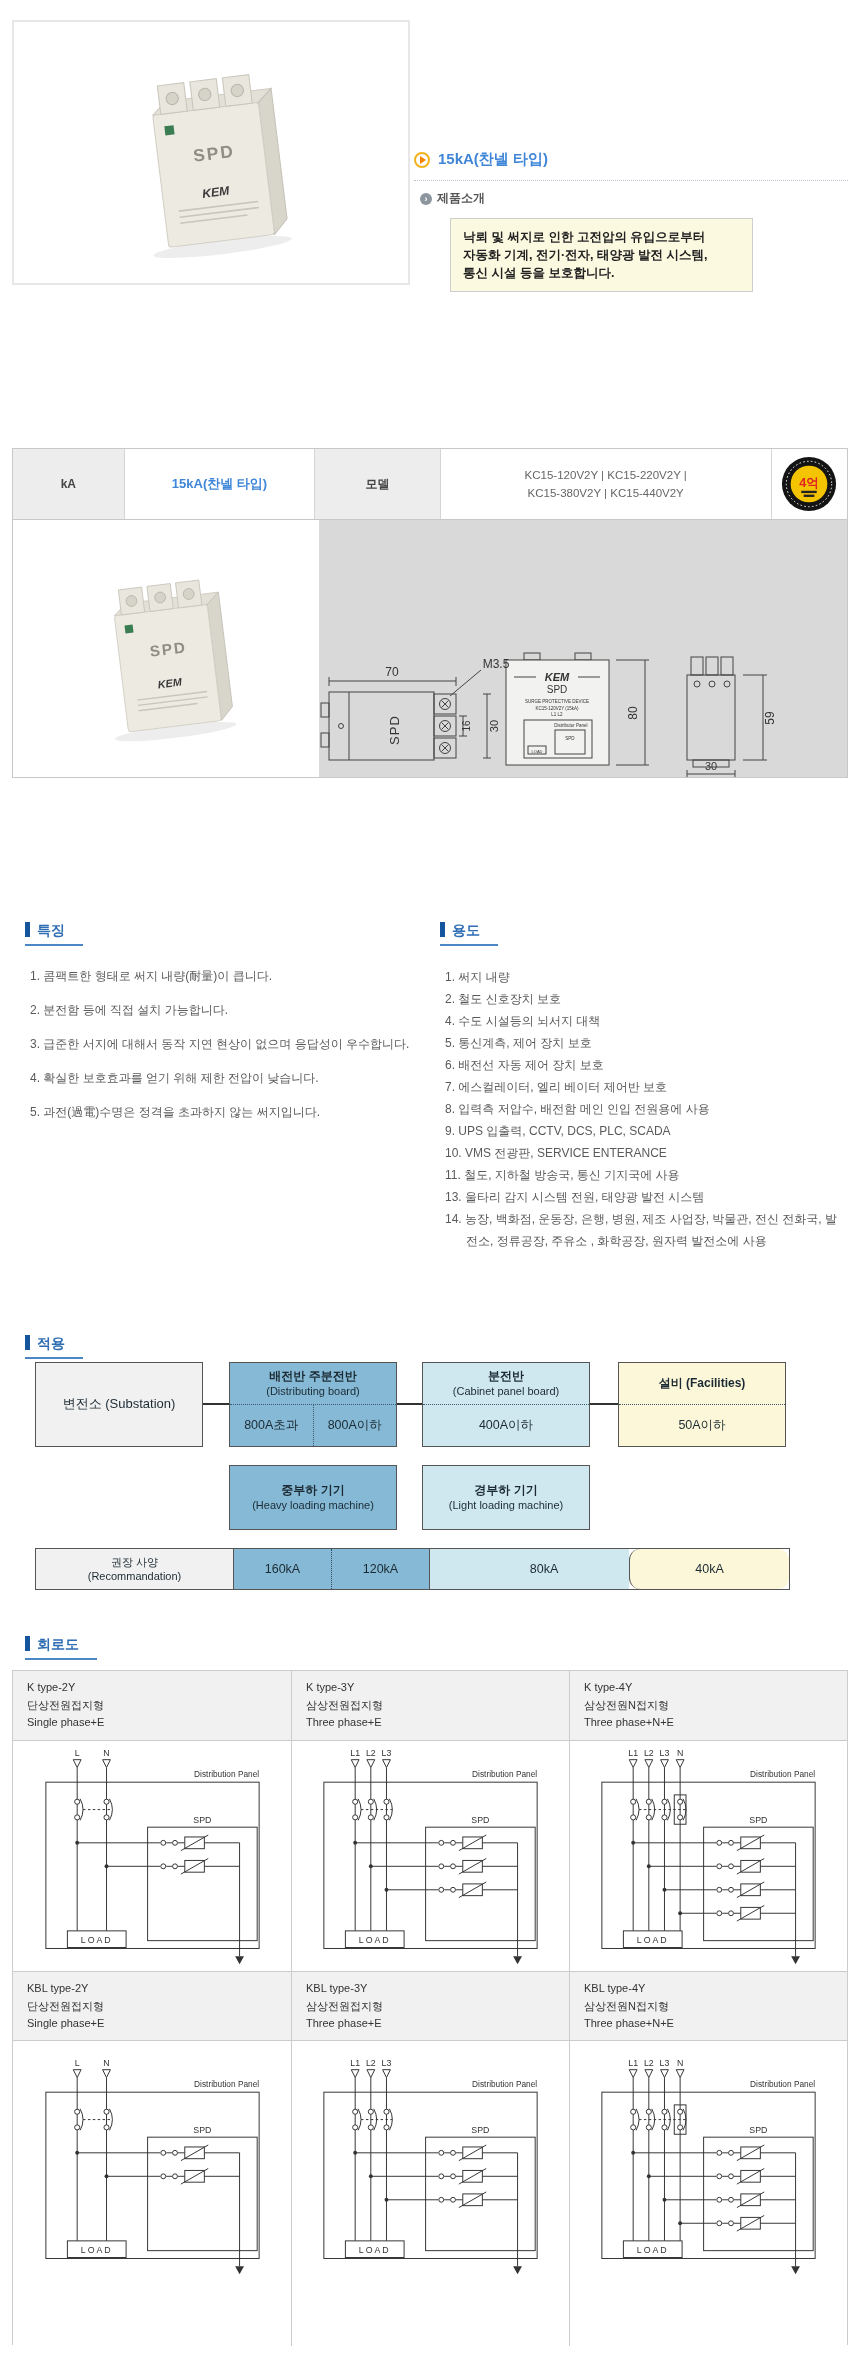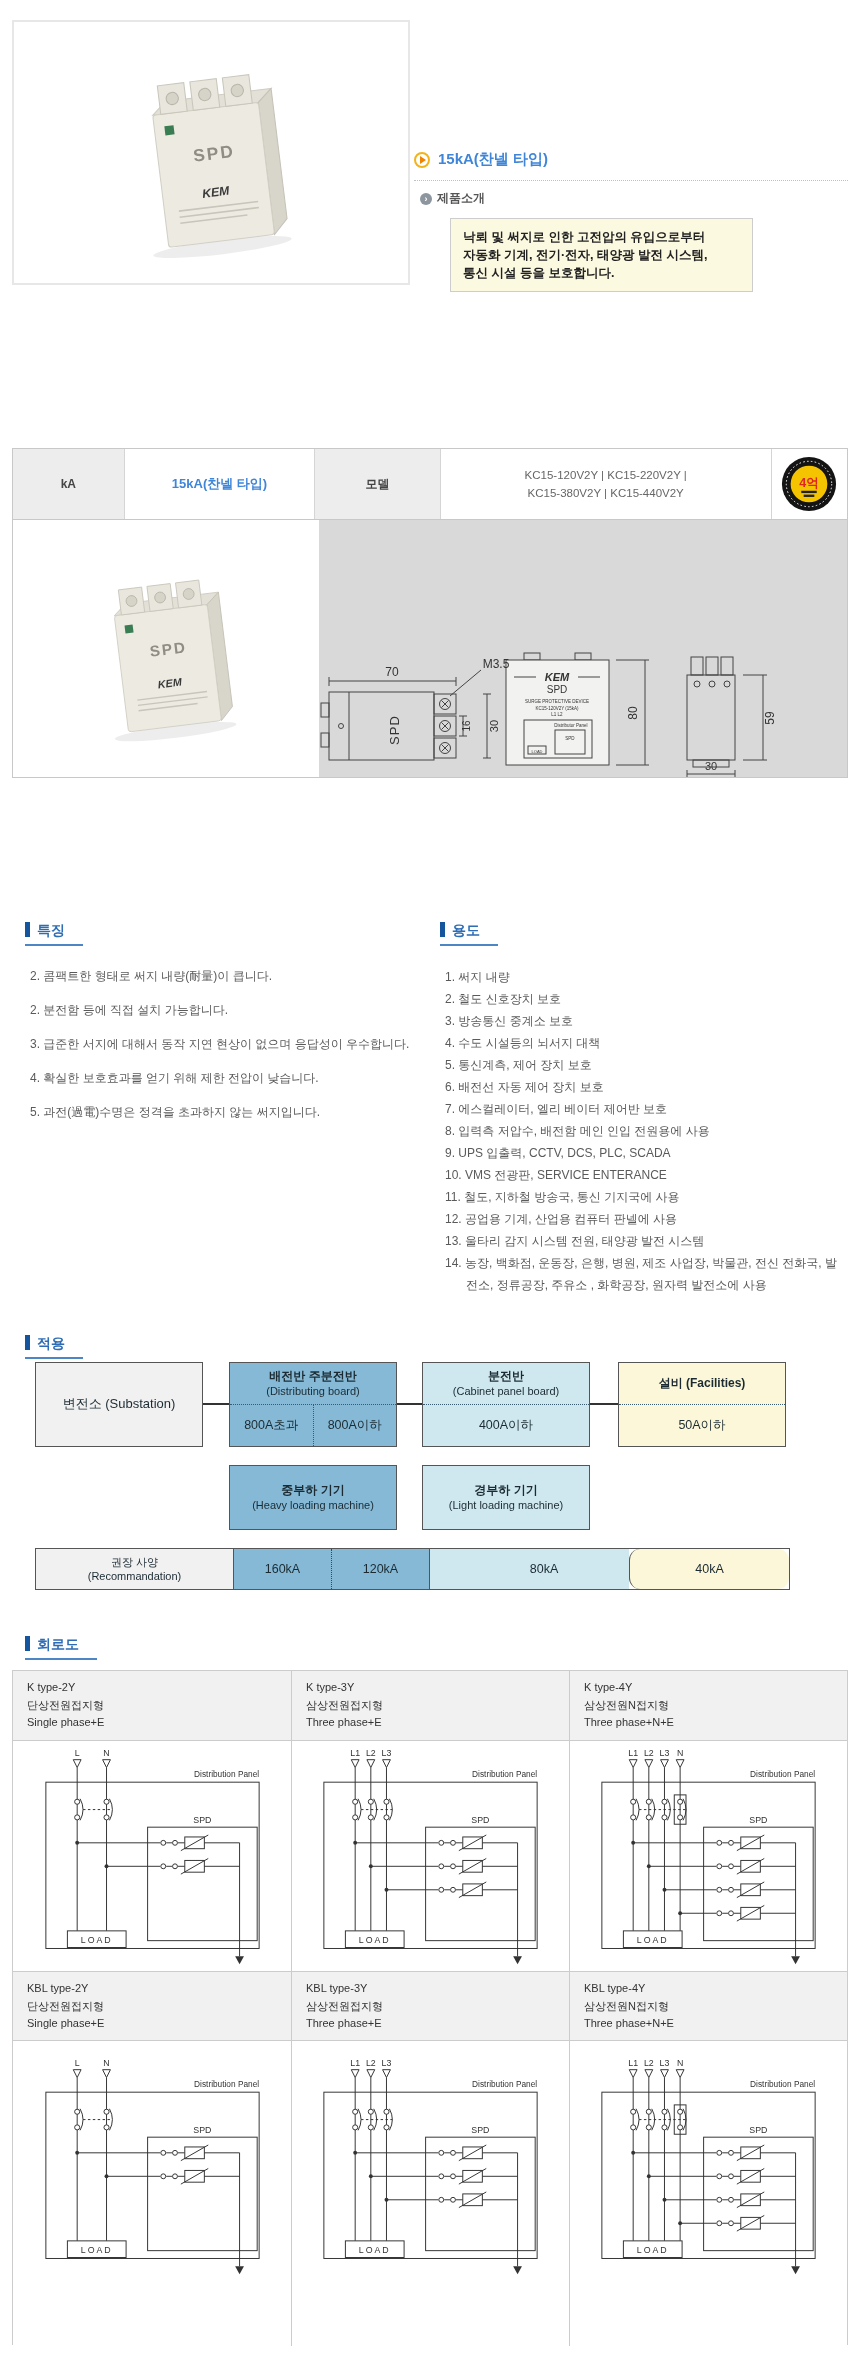--- a/index.html
+++ b/index.html
@@ -240,43 +240,41 @@
           <text x="218" y="232.5" font-size="4">LOAD</text>
         </g>
       </svg>
     </div>
   </div>
 
   <div class="abs sec-title" style="left:25px;top:922px;">
     <span class="bar"></span><span>특징</span>
   </div>
   <div class="abs feat-list">
-    <div>2. 콤팩트한 형태로 써지 내량(耐量)이 큽니다.</div>
+    <div>1. 콤팩트한 형태로 써지 내량(耐量)이 큽니다.</div>
     <div>2. 분전함 등에 직접 설치 가능합니다.</div>
     <div>3. 급준한 서지에 대해서 동작 지연 현상이 없으며 응답성이 우수합니다.</div>
     <div>4. 확실한 보호효과를 얻기 위해 제한 전압이 낮습니다.</div>
     <div>5. 과전(過電)수명은 정격을 초과하지 않는 써지입니다.</div>
   </div>
 
   <div class="abs sec-title" style="left:440px;top:922px;">
     <span class="bar"></span><span>용도</span>
   </div>
   <div class="abs use-list">
     <div>1. 써지 내량</div>
     <div>2. 철도 신호장치 보호</div>
-    <div>3. 방송통신 중계소 보호</div>
     <div>4. 수도 시설등의 뇌서지 대책</div>
     <div>5. 통신계측, 제어 장치 보호</div>
     <div>6. 배전선 자동 제어 장치 보호</div>
     <div>7. 에스컬레이터, 엘리 베이터 제어반 보호</div>
     <div>8. 입력측 저압수, 배전함 메인 인입 전원용에 사용</div>
     <div>9. UPS 입출력, CCTV, DCS, PLC, SCADA</div>
     <div>10. VMS 전광판, SERVICE ENTERANCE</div>
     <div>11. 철도, 지하철 방송국, 통신 기지국에 사용</div>
-    <div>12. 공업용 기계, 산업용 컴퓨터 판넬에 사용</div>
     <div>13. 울타리 감지 시스템 전원, 태양광 발전 시스템</div>
     <div>14. 농장, 백화점, 운동장, 은행, 병원, 제조 사업장, 박물관, 전신 전화국, 발전소, 정류공장, 주유소 , 화학공장, 원자력 발전소에 사용</div>
   </div>
 
   <div class="abs sec-title" style="left:25px;top:1335px;">
     <span class="bar"></span><span>적용</span>
   </div>
 
   <div class="flow-box bg-gray" style="left:35px;top:1362px;width:168px;height:85px;">
     <div class="flow-head">

